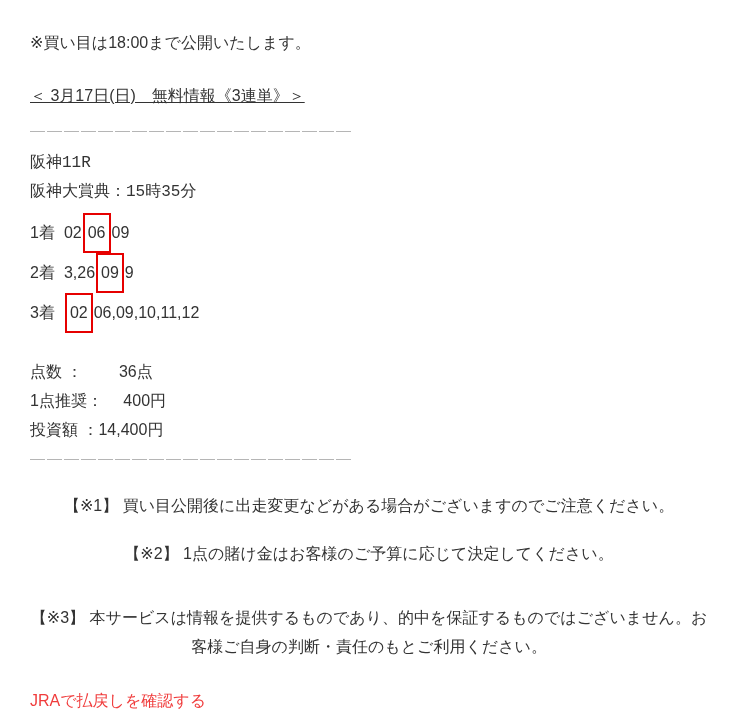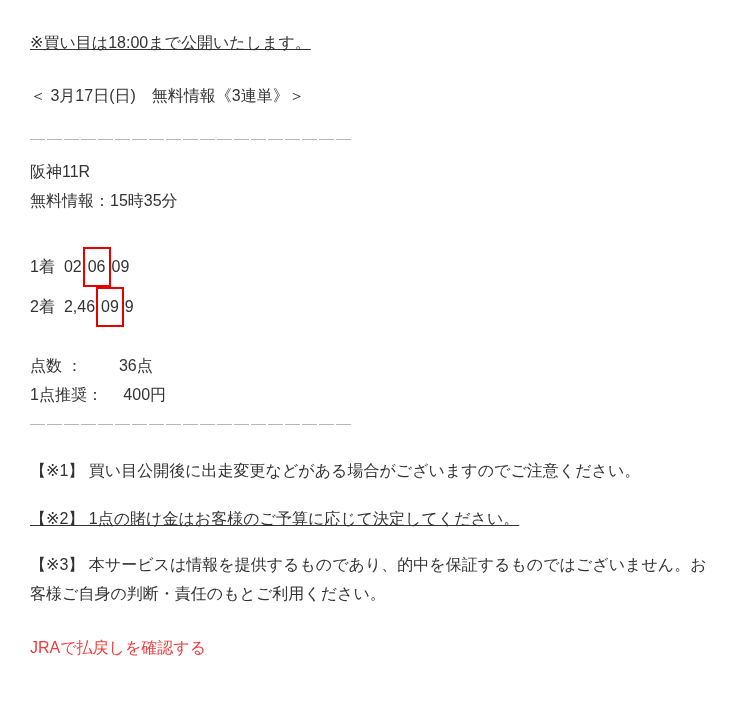--- a/index.html
+++ b/index.html
@@ -13,49 +13,49 @@
     overflow: hidden;
     font-family: "Liberation Sans", "DejaVu Sans", sans-serif;
     color: #333333;
     font-size: 16px;
   }
   .page {
     padding: 28px 34px 0 30px;
   }
   p { margin: 0; }
   .line { line-height: 29px; white-space: pre-wrap; }
-  .notice { margin-bottom: 24px; text-decoration: underline; }
-  .title { margin-bottom: 17px; }
+  .notice { margin-bottom: 24px; }
+  .title { margin-bottom: 9px; text-decoration: underline; }
   .separator {
     color: #b5b5b5;
     font-size: 15px;
     letter-spacing: 2px;
     line-height: 22px;
     white-space: nowrap;
     overflow: hidden;
     width: 336px;
   }
   .sep-top { margin-bottom: 8px; }
   .sep-mid { margin-top: 3px; margin-bottom: 22px; }
-  .race-info { margin-bottom: 32px; }
+  .race-info { margin-bottom: 6px; font-family: Liberation Mono, monospace; }
   .picks { margin-bottom: 24px; }
   .pick-row { line-height: 29px; }
   .pick-label { margin-right: 9px; }
   .boxed {
     display: inline-block;
     border: 2px solid #e60000;
     padding: 8px 3px;
     margin: 0 1px;
     line-height: 20px;
   }
   .totals { margin-bottom: 2px; }
   .notes { margin-top: 22px; }
-  .note { line-height: 29px; white-space: pre-wrap; }
+  .note { line-height: 29px; white-space: pre-wrap; text-align: center; }
   .note-1 { margin-bottom: 19px; }
-  .note-2 { margin-bottom: 17px; text-decoration: underline; }
+  .note-2 { margin-bottom: 35px; }
   .note-3 { margin-bottom: 25px; max-width: 690px; }
   .jra-link {
     display: inline-block;
     color: #f03c3c;
     text-decoration: none;
     line-height: 29px;
     cursor: pointer;
   }
 </style>
 </head>
@@ -64,31 +64,33 @@
 <div class="page">
 
   <p class="line notice">※買い目は18:00まで公開いたします。</p>
 
   <p class="line title">＜ 3月17日(日)　無料情報《3連単》＞</p>
 
   <div class="separator sep-top">―――――――――――――――――――</div>
 
   <div class="race-info">
     <p class="line">阪神11R</p>
-    <p class="line">無料情報：15時35分</p>
+    <p class="line">阪神大賞典：15時35分</p>
   </div>
 
   <div class="picks">
     <div class="pick-row"><span class="pick-label">1着</span><span>02</span><span class="boxed">06</span><span>09</span></div>
-    <div class="pick-row"><span class="pick-label">2着</span><span>2,46</span><span class="boxed">09</span><span>9</span></div>
+    <div class="pick-row"><span class="pick-label">2着</span><span>3,26</span><span class="boxed">09</span><span>9</span></div>
+    <div class="pick-row"><span class="pick-label">3着</span><span></span><span class="boxed">02</span><span>06,09,10,11,12</span></div>
   </div>
 
   <div class="totals">
     <p class="line">点数 ：　　 36点</p>
     <p class="line">1点推奨：　 400円</p>
+    <p class="line">投資額 ：14,400円</p>
   </div>
 
   <div class="separator sep-mid">―――――――――――――――――――</div>
 
   <div class="notes">
     <p class="note note-1">【※1】 買い目公開後に出走変更などがある場合がございますのでご注意ください。</p>
     <p class="note note-2">【※2】 1点の賭け金はお客様のご予算に応じて決定してください。</p>
     <p class="note note-3">【※3】 本サービスは情報を提供するものであり、的中を保証するものではございません。お客様ご自身の判断・責任のもとご利用ください。</p>
   </div>
 

